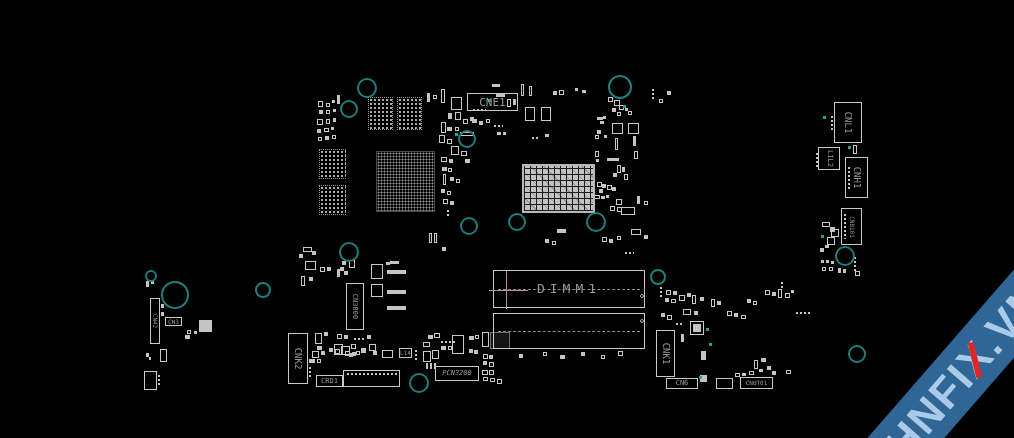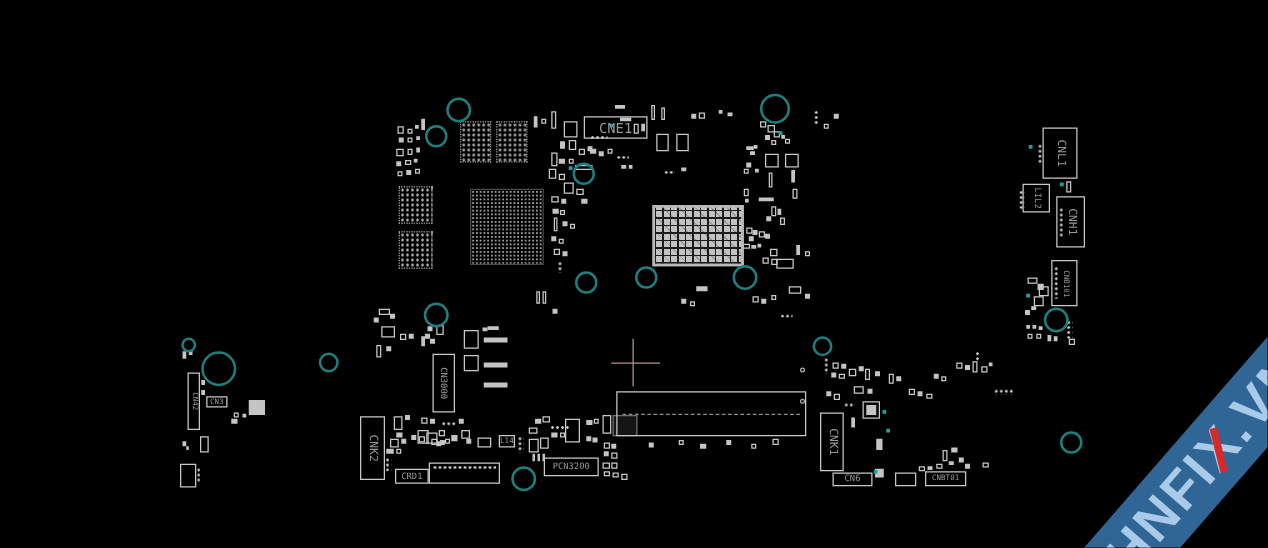--- a/index.html
+++ b/index.html
@@ -378,36 +378,40 @@
     <div class="comp v" style="left: 288px; top: 333px; width: 20px; height: 51px;">
       <span style="font-size: 9px;">CNK2</span>
     </div>
     <div class="comp v" style="left: 656px; top: 330px; width: 19px; height: 47px;">
       <span style="font-size: 9px;">CNK1</span>
     </div>
     <div class="comp h" style="left: 316px; top: 375px; width: 27px; height: 12px;">
       <span style="font-size: 7px;">CRD1</span>
     </div>
     <div class="comp h" style="left: 435px; top: 366px; width: 44px; height: 15px;">
-      <span style="font-size: 7px;">PCN3200</span>
+      <span style="font-size: 7px; font-style: italic;">PCN3200</span>
     </div>
     <div class="comp h" style="left: 666px; top: 378px; width: 32px; height: 11px;">
       <span style="font-size: 7px;">CN6</span>
     </div>
     <div class="comp h" style="left: 740px; top: 377px; width: 33px; height: 12px;">
       <span style="font-size: 6px;">CNBT01</span>
     </div>
     <div class="comp v" style="left: 150px; top: 298px; width: 10px; height: 46px;">
       <span style="font-size: 6px;">CN42</span>
     </div>
     <div class="comp h" style="left: 165px; top: 317px; width: 17px; height: 9px;">
       <span style="font-size: 6px;">CN3</span>
     </div>
     <div class="comp h" style="left: 399px; top: 348px; width: 13px; height: 10px;">
       <span style="font-size: 6px;">L14</span>
+    </div>
+    <div class="dimm" style="left: 493px; top: 270px; width: 152px; height: 38px;">
+      <div class="midline"></div>
+      <div class="lbl">DIMM1</div>
     </div>
     <div class="dimm" style="left: 493px; top: 313px; width: 152px; height: 36px;">
       <div class="midline"></div>
     </div>
     <div class="xline" style="left: 506px; top: 271px; width: 1px; height: 38px;"></div>
     <div class="xline" style="left: 489px; top: 290px; width: 39px; height: 1px;"></div>
   </div>
 
 <div id="watermark">
   <span>HNFI</span>

